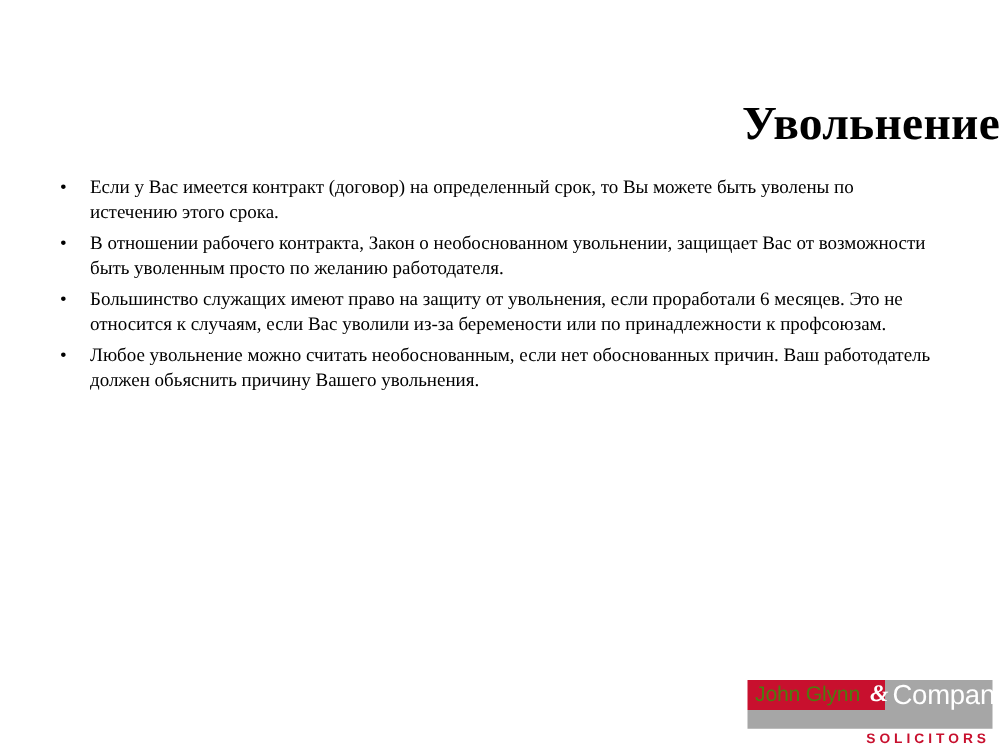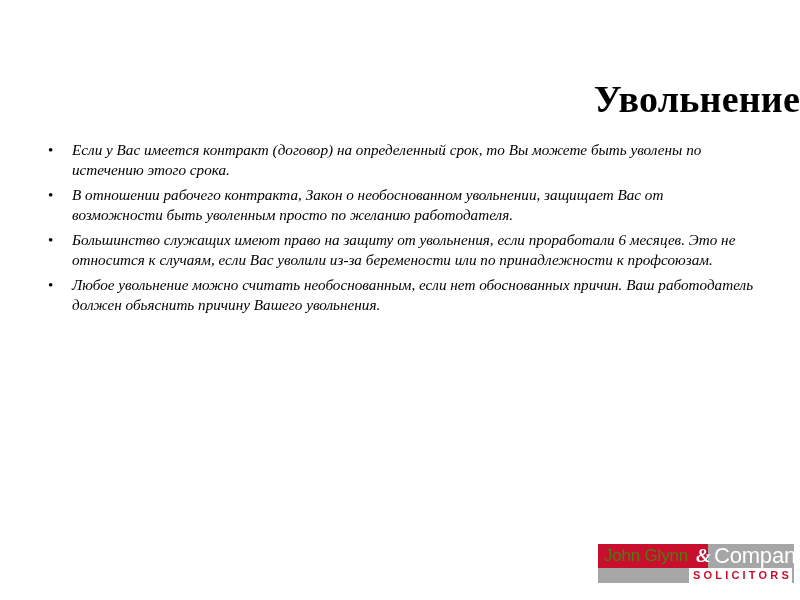--- a/index.html
+++ b/index.html
@@ -70,21 +70,20 @@
     top: 0;
     width: 14px;
     font-size: 15.2px;
     line-height: 19.5px;
     color: #000000;
     text-align: left;
   }
 
   .bullet-text {
     display: block;
-    font-style: italic;
   }
 
   
   .logo {
     position: absolute;
     left: 598px;
     top: 544px;
     width: 196px;
     height: 40px;
   }
@@ -157,21 +156,21 @@
     left: 0;
     top: 24px;
     width: 196px;
     height: 15px;
     background: #a6a6a6;
   }
 
   .logo-solicitors {
     position: absolute;
     right: 2px;
-    top: 0;
+    top: 16px;
     height: 15px;
     line-height: 15px;
     font-family: "Liberation Sans", "DejaVu Sans", sans-serif;
     font-size: 11px;
     font-weight: bold;
     letter-spacing: 3.2px;
     color: #c8102e;
     background: #ffffff;
     padding: 0 0 0 4px;
     white-space: nowrap;

